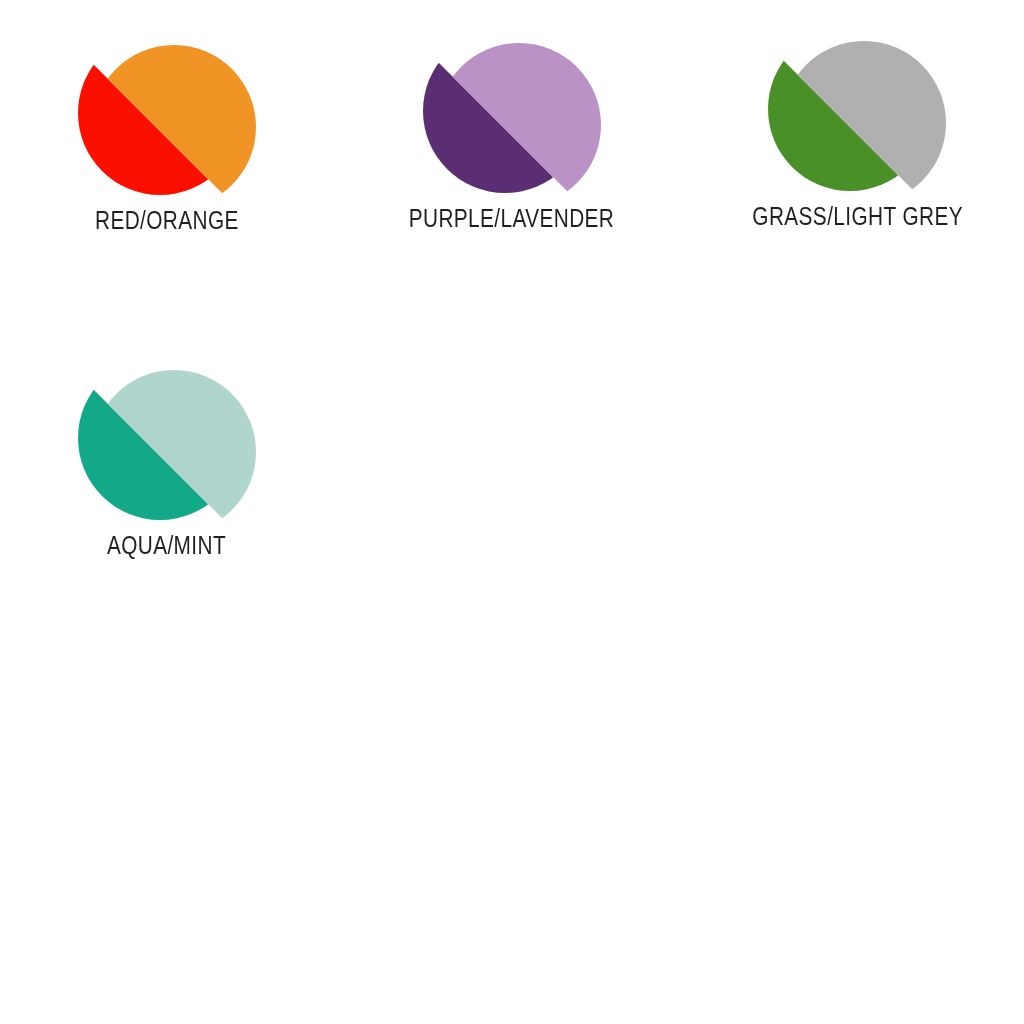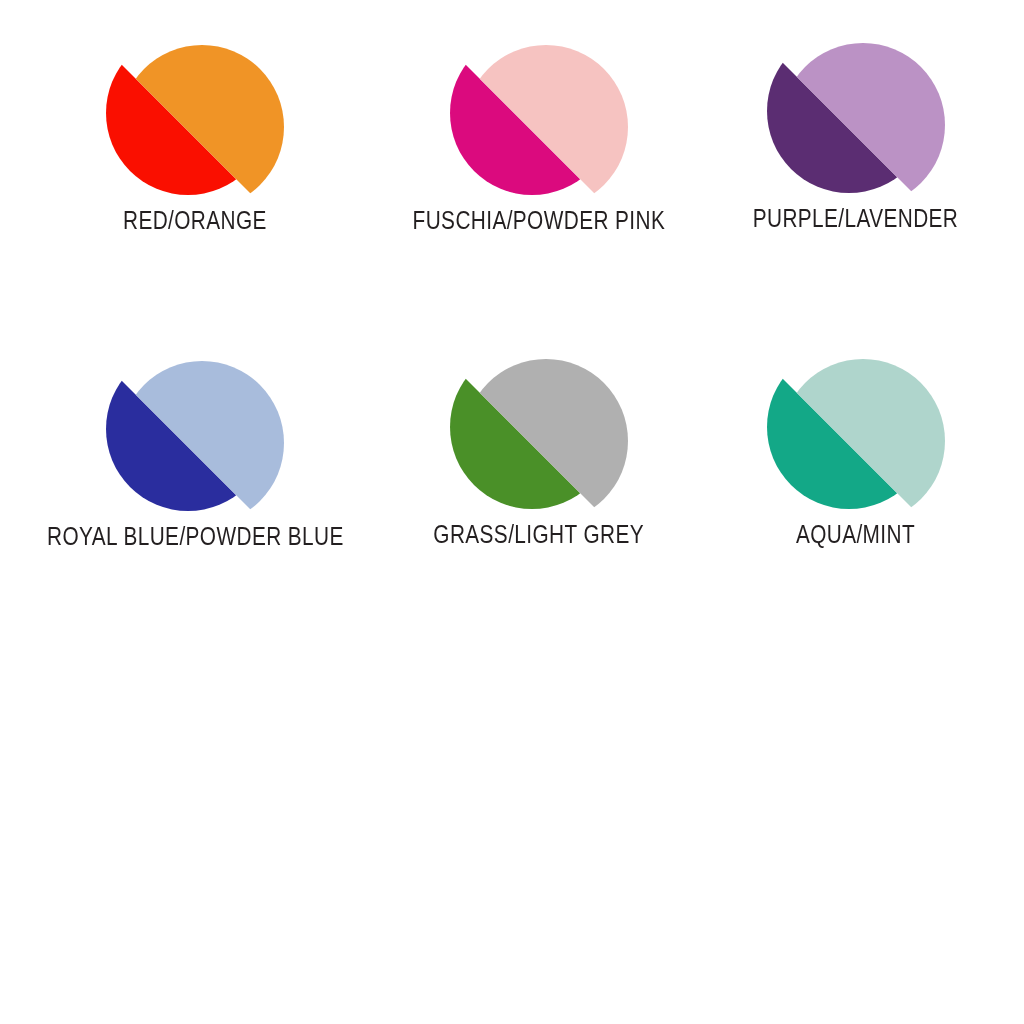--- a/index.html
+++ b/index.html
@@ -16,20 +16,21 @@
   }
 
   #swatch-grid {
     width: 1024px;
     height: 983px;
     display: grid;
     grid-template-columns: repeat(3, 1fr);
     grid-template-rows: repeat(3, 1fr);
     box-sizing: border-box;
     padding: 28px 10px 0 10px;
+    gap: 32px;
   }
 
   .swatch-cell {
     display: flex;
     flex-direction: column;
     align-items: center;
     justify-content: flex-start;
     box-sizing: border-box;
   }
 
@@ -74,76 +75,38 @@
         </defs>
         <g clip-path="url(#clip-left-red-orange)" transform="translate(-7,-7)">
           <circle cx="100" cy="82" r="82" fill="#FA0F00"></circle>
         </g>
         <g clip-path="url(#clip-right-red-orange)" transform="translate(7,7)">
           <circle cx="100" cy="82" r="82" fill="#F09426"></circle>
         </g>
       </svg>
       <div class="swatch-label">RED/ORANGE</div>
     </div>
-    <div class="swatch-cell row-1">
-      <svg class="swatch-figure" viewBox="0 0 200 165">
-        <defs>
-          <clipPath id="clip-left-fuschia-powder-pink">
-            <polygon points="-120,-120 320,320 -120,320"></polygon>
-          </clipPath>
-          <clipPath id="clip-right-fuschia-powder-pink">
-            <polygon points="-120,-120 320,320 320,-120"></polygon>
-          </clipPath>
-        </defs>
-        <g clip-path="url(#clip-left-fuschia-powder-pink)" transform="translate(-7,-7)">
-          <circle cx="100" cy="82" r="82" fill="#DB0A7E"></circle>
-        </g>
-        <g clip-path="url(#clip-right-fuschia-powder-pink)" transform="translate(7,7)">
-          <circle cx="100" cy="82" r="82" fill="#F6C3C1"></circle>
-        </g>
-      </svg>
-      <div class="swatch-label">FUSCHIA/POWDER PINK</div>
-    </div>
     <div class="swatch-cell row-2">
       <svg class="swatch-figure" viewBox="0 0 200 165">
         <defs>
           <clipPath id="clip-left-purple-lavender">
             <polygon points="-120,-120 320,320 -120,320"></polygon>
           </clipPath>
           <clipPath id="clip-right-purple-lavender">
             <polygon points="-120,-120 320,320 320,-120"></polygon>
           </clipPath>
         </defs>
         <g clip-path="url(#clip-left-purple-lavender)" transform="translate(-7,-7)">
           <circle cx="100" cy="82" r="82" fill="#5B2D72"></circle>
         </g>
         <g clip-path="url(#clip-right-purple-lavender)" transform="translate(7,7)">
           <circle cx="100" cy="82" r="82" fill="#BB92C5"></circle>
         </g>
       </svg>
       <div class="swatch-label">PURPLE/LAVENDER</div>
-    </div>
-    <div class="swatch-cell row-2">
-      <svg class="swatch-figure" viewBox="0 0 200 165">
-        <defs>
-          <clipPath id="clip-left-royal-blue-powder-blue">
-            <polygon points="-120,-120 320,320 -120,320"></polygon>
-          </clipPath>
-          <clipPath id="clip-right-royal-blue-powder-blue">
-            <polygon points="-120,-120 320,320 320,-120"></polygon>
-          </clipPath>
-        </defs>
-        <g clip-path="url(#clip-left-royal-blue-powder-blue)" transform="translate(-7,-7)">
-          <circle cx="100" cy="82" r="82" fill="#2A2D9E"></circle>
-        </g>
-        <g clip-path="url(#clip-right-royal-blue-powder-blue)" transform="translate(7,7)">
-          <circle cx="100" cy="82" r="82" fill="#A8BCDC"></circle>
-        </g>
-      </svg>
-      <div class="swatch-label">ROYAL BLUE/POWDER BLUE</div>
     </div>
     <div class="swatch-cell row-3">
       <svg class="swatch-figure" viewBox="0 0 200 165">
         <defs>
           <clipPath id="clip-left-grass-light-grey">
             <polygon points="-120,-120 320,320 -120,320"></polygon>
           </clipPath>
           <clipPath id="clip-right-grass-light-grey">
             <polygon points="-120,-120 320,320 320,-120"></polygon>
           </clipPath>

